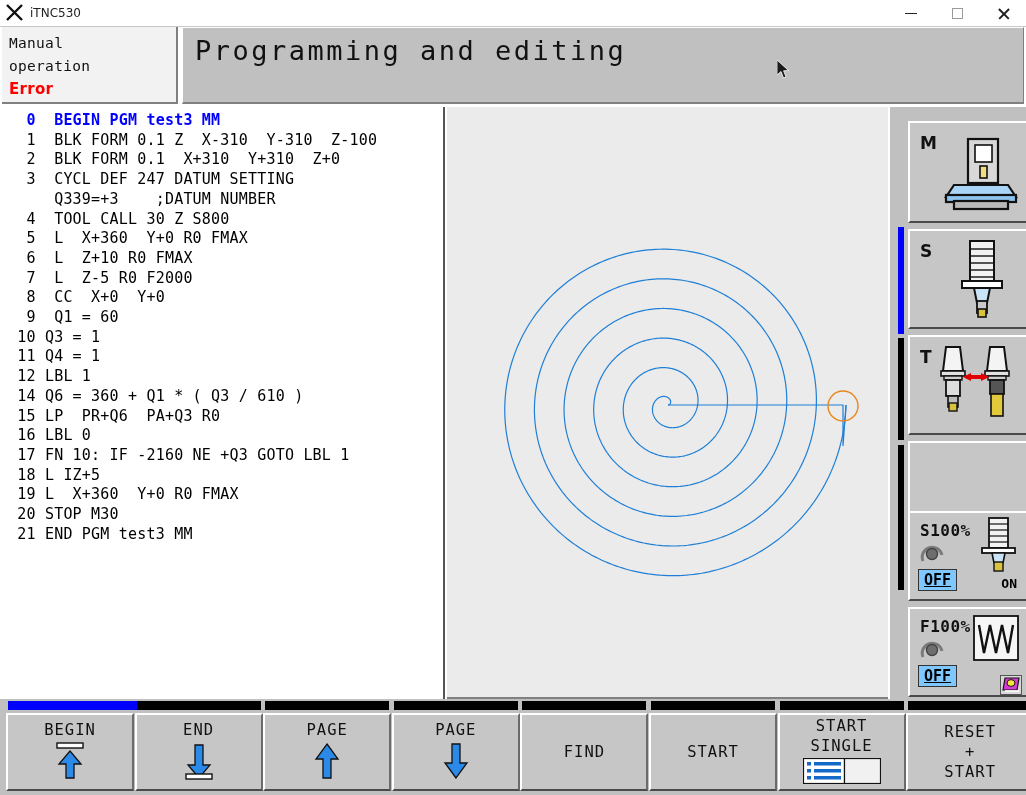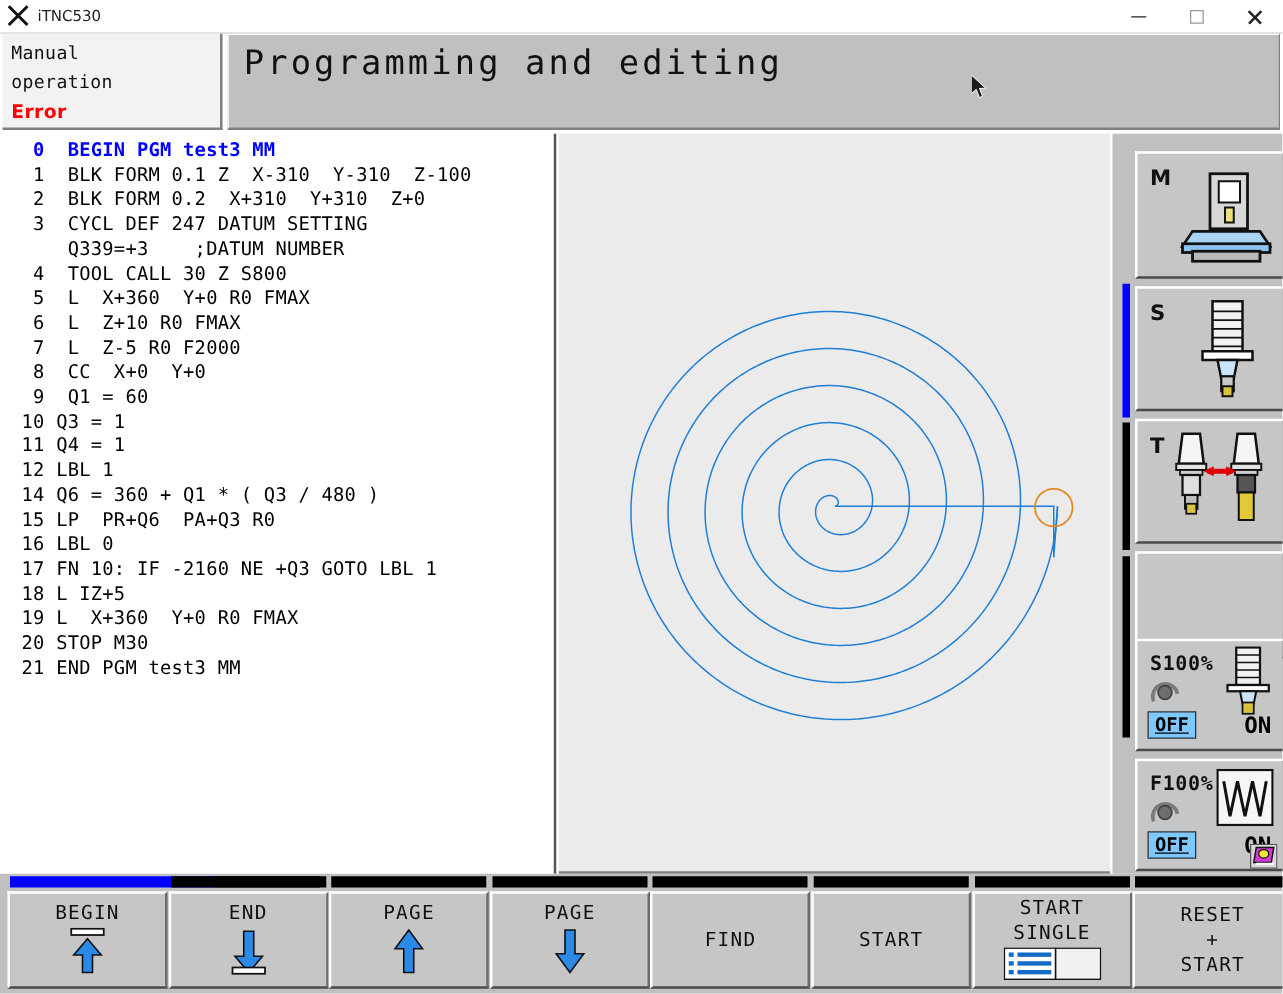--- a/index.html
+++ b/index.html
@@ -110,21 +110,21 @@
     font-family:"DejaVu Sans Mono",monospace;font-weight:bold;font-size:16px;color:#111;
     letter-spacing:0.5px;
   }
   .ov-off{
     position:absolute;left:8px;bottom:8px;
     background:#7ec8ff;color:#000;font-family:"DejaVu Sans Mono",monospace;font-weight:bold;
     font-size:15px;padding:1px 5px;border:1px solid #333;text-decoration:underline;
   }
   .ov-on{
     position:absolute;right:9px;bottom:8px;
-    color:#000;font-family:"DejaVu Sans Mono",monospace;font-weight:bold;font-size:18px;
+    color:#000;font-family:"DejaVu Sans Mono",monospace;font-weight:bold;font-size:13px;
   }
   .knob{position:absolute;left:10px;top:30px;width:26px;height:22px;}
 
   .help-icon{
     position:absolute;right:4px;bottom:4px;width:22px;height:20px;
   }
 
   
   .bottom{
     position:absolute;left:0;top:699px;width:1026px;height:96px;background:#c0c0c0;
@@ -179,33 +179,33 @@
     <div class="screen-title-box">
       <div class="screen-title">Programming and editing</div>
     </div>
   </div>
 
   <div class="main">
 
     <div class="prog-pane" id="prog-pane">
         <div class="prog-line first">  0  BEGIN PGM test3 MM</div>
         <div class="prog-line">  1  BLK FORM 0.1 Z  X-310  Y-310  Z-100</div>
-        <div class="prog-line">  2  BLK FORM 0.2  X+310  Y+310  Z+0</div>
+        <div class="prog-line">  2  BLK FORM 0.1  X+310  Y+310  Z+0</div>
         <div class="prog-line">  3  CYCL DEF 247 DATUM SETTING</div>
         <div class="prog-line">     Q339=+3    ;DATUM NUMBER</div>
         <div class="prog-line">  4  TOOL CALL 30 Z S800</div>
         <div class="prog-line">  5  L  X+360  Y+0 R0 FMAX</div>
         <div class="prog-line">  6  L  Z+10 R0 FMAX</div>
         <div class="prog-line">  7  L  Z-5 R0 F2000</div>
         <div class="prog-line">  8  CC  X+0  Y+0</div>
         <div class="prog-line">  9  Q1 = 60</div>
         <div class="prog-line"> 10 Q3 = 1</div>
         <div class="prog-line"> 11 Q4 = 1</div>
         <div class="prog-line"> 12 LBL 1</div>
-        <div class="prog-line"> 14 Q6 = 360 + Q1 * ( Q3 / 480 )</div>
+        <div class="prog-line"> 14 Q6 = 360 + Q1 * ( Q3 / 610 )</div>
         <div class="prog-line"> 15 LP  PR+Q6  PA+Q3 R0</div>
         <div class="prog-line"> 16 LBL 0</div>
         <div class="prog-line"> 17 FN 10: IF -2160 NE +Q3 GOTO LBL 1</div>
         <div class="prog-line"> 18 L IZ+5</div>
         <div class="prog-line"> 19 L  X+360  Y+0 R0 FMAX</div>
         <div class="prog-line"> 20 STOP M30</div>
         <div class="prog-line"> 21 END PGM test3 MM</div>
       </div>
 
     <div class="graph-pane">

